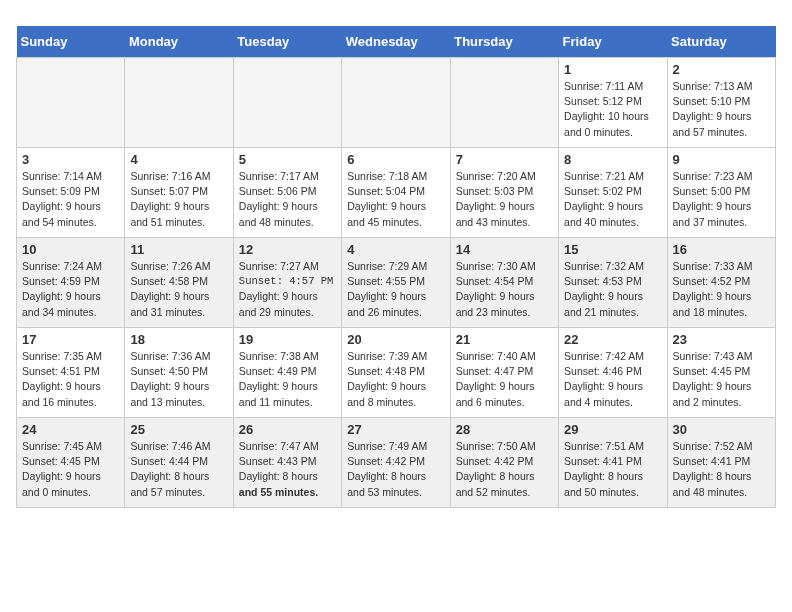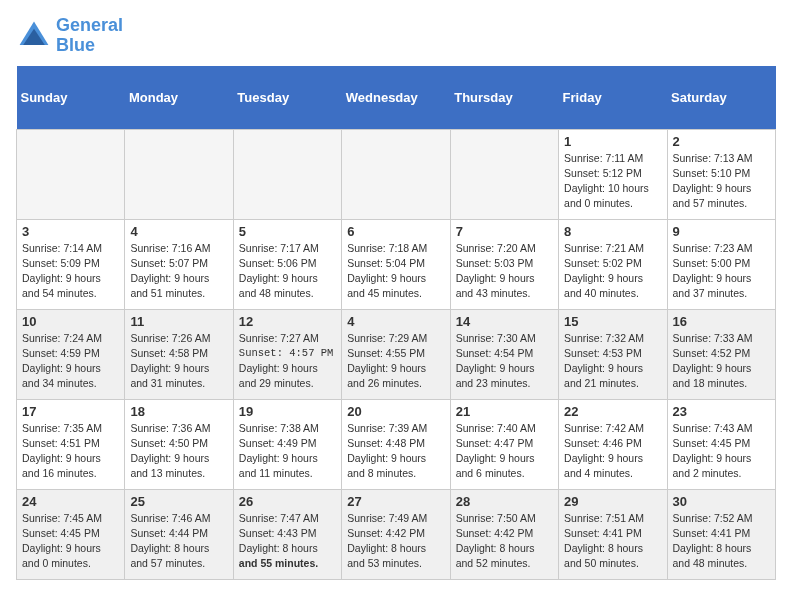--- a/index.html
+++ b/index.html
@@ -45,21 +45,21 @@
     table {
       width: 100%;
       border-collapse: collapse;
       table-layout: fixed;
     }
     th {
       background-color: #3d6fc4;
       color: #fff;
       font-size: 13px;
       font-weight: bold;
-      padding: 24px 4px;
+      padding: 8px 4px;
       text-align: left;
     }
     td {
       border: 1px solid #ccc;
       vertical-align: top;
       padding: 4px 5px;
       font-size: 10.5px;
       color: #333;
       height: 90px;
       background: #fff;
@@ -73,30 +73,20 @@
       margin-bottom: 2px;
     }
     .day-info {
       line-height: 1.45;
     }
   </style>
 </head>
 <body>
 
 <div class="header">
-  <div class="logo">
-    <svg class="logo-icon" viewBox="0 0 40 40">
-      <polygon points="20,4 36,30 4,30" fill="#4a90d9"></polygon>
-      <polygon points="20,12 32,30 8,30" fill="#2a5fa0"></polygon>
-    </svg>
-    <div class="logo-text">
-      <div><span>General</span></div>
-      <div><span style="color:#4a90d9">Blue</span></div>
-    </div>
-  </div>
   <div class="title-block">
   </div>
 </div>
 
 <table>
   <thead>
     <tr>
     <th>Sunday</th>
         <th>Monday</th>
         <th>Tuesday</th>

